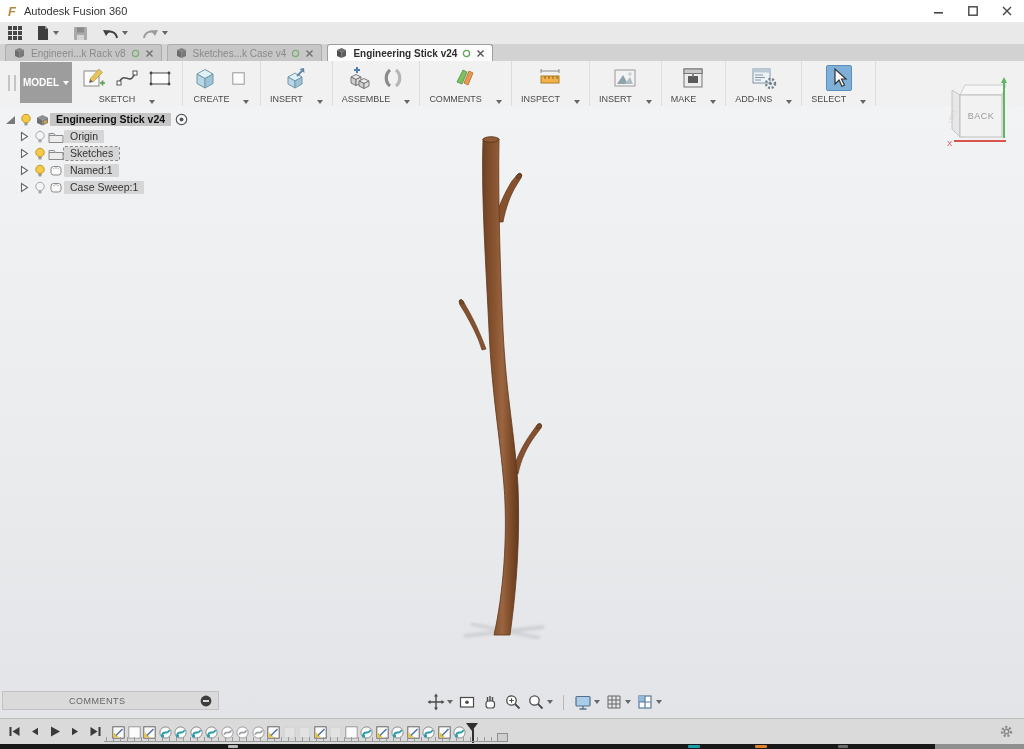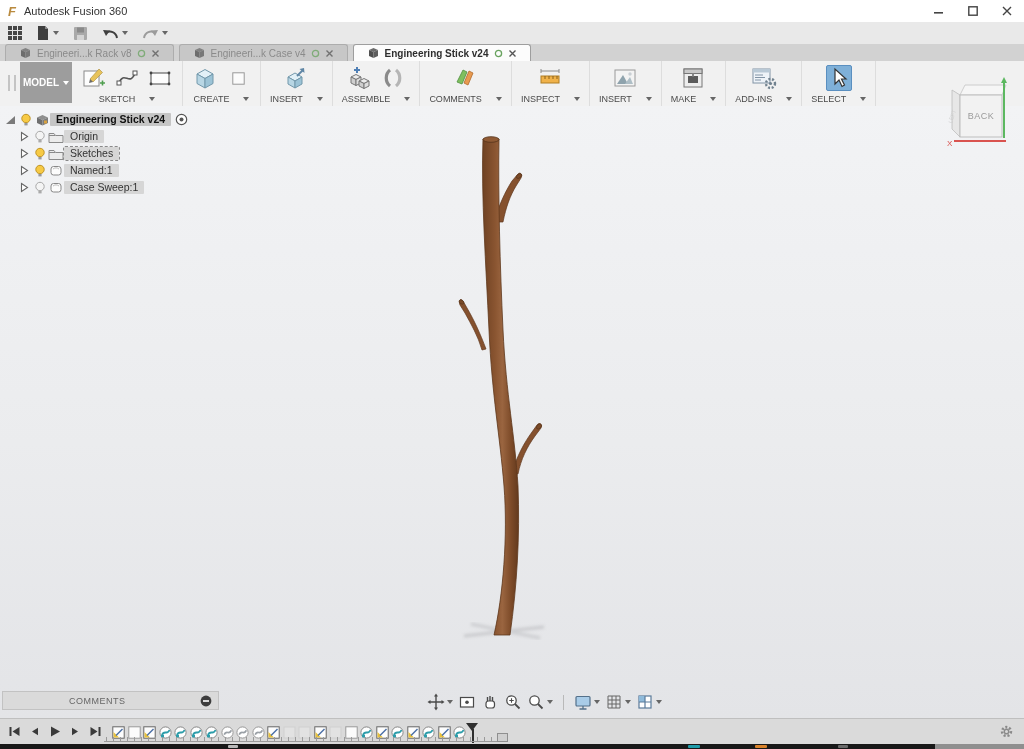--- a/index.html
+++ b/index.html
@@ -18,41 +18,41 @@
   
   .qat{position:absolute;left:0;top:22px;width:1024px;height:22px;background:#e9e9e9;
        border-bottom:1px solid #cfcfcf;display:flex;align-items:center;}
   .qat-left{display:flex;align-items:center;gap:14px;margin-left:8px;}
   .qat-btn{display:flex;align-items:center;gap:3px;}
   .qat-right{position:absolute;right:8px;top:0;height:22px;display:flex;align-items:center;gap:14px;}
   .user-label{font-size:11px;color:#4a4a4a;}
 
   
   .tabbar{position:absolute;left:0;top:44px;width:1024px;height:17px;background:#d2d2d2;display:flex;align-items:flex-end;}
-  .tab{height:16px;display:flex;align-items:center;gap:5px;padding:0 13px;margin-left:5px;
+  .tab{height:16px;display:flex;align-items:center;gap:5px;padding:0 7px;margin-left:5px;
        background:#c7c7c7;border:1px solid #adadad;border-bottom:none;border-radius:3px 3px 0 0;
        font-size:10px;color:#8a8a8a;white-space:nowrap;}
   .tab.active{background:#fcfcfc;color:#2e2e2e;font-weight:bold;border-color:#9e9e9e;}
   .tab .ic{opacity:.75;}
   .tab.active .ic{opacity:1;}
 
   
   .ribbon{position:absolute;left:0;top:61px;width:1024px;height:45px;background:#f1f1f1;
           border-bottom:1px solid #cccccc;display:flex;align-items:stretch;}
   .grip{width:4px;height:16px;margin:14px 4px 0 8px;border-left:2px solid #c4c4c4;border-right:2px solid #c4c4c4;}
   .workspace{width:52px;height:41px;margin-top:1px;background:#9d9d9d;color:#fff;font-size:10px;font-weight:bold;
              display:flex;align-items:center;justify-content:center;gap:4px;}
   .workspace .caret{border-top-color:#fff;}
   .rgroups{display:flex;}
   .rgroup{display:flex;flex-direction:column;align-items:center;justify-content:flex-start;
           padding:2px 9px 0 9px;border-right:1px solid #dddddd;}
   .ricons{height:30px;display:flex;align-items:center;gap:7px;}
   .ricon{width:26px;height:26px;display:flex;align-items:center;justify-content:center;}
   .ricon.hl{background:#7fb0d8;border:1px solid #5a8fc0;border-radius:2px;box-sizing:border-box;}
-  .rlabel{font-size:9px;color:#4a4a4a;display:flex;align-items:center;gap:14px;margin-top:1px;}
+  .rlabel{font-size:9px;color:#4a4a4a;display:flex;align-items:flex-end;gap:14px;margin-top:1px;}
   .caret{width:0;height:0;border-left:3.5px solid transparent;border-right:3.5px solid transparent;
          border-top:4px solid #666;display:inline-block;}
 
   
   .canvas{position:absolute;left:0;top:106px;width:1024px;height:612px;
           background:linear-gradient(180deg,#f2f3f5 0%,#ebecee 55%,#e3e4e7 100%);}
   .stick-svg{position:absolute;left:0;top:0;}
 
   
   .viewcube{position:absolute;left:938px;top:70px;width:82px;height:86px;}
@@ -213,21 +213,21 @@
         </span>
       </div>
       <div class="tab">
         <span class="ic">
           <svg width="13" height="12" viewBox="0 0 13 12">
             <polygon points="2,3 6.5,1 11,3 6.5,5" fill="#6b6b6b"></polygon>
             <polygon points="2,3 2,9 6.5,11 6.5,5" fill="#4f4f4f"></polygon>
             <polygon points="6.5,5 11,3 11,9 6.5,11" fill="#5e5e5e"></polygon>
           </svg>
         </span>
-        <span>Engineeri...k Case v4</span>
+        <span>Sketches...k Case v4</span>
         <span class="ic">
           <svg width="9" height="9" viewBox="0 0 9 9">
             <circle cx="4.5" cy="4.5" r="3.1" fill="none" stroke="#69a35f" stroke-width="1.3"></circle>
           </svg>
         </span>
         <span class="ic">
           <svg width="9" height="9" viewBox="0 0 9 9">
             <path d="M1.5,1.5 L7.5,7.5 M7.5,1.5 L1.5,7.5" stroke="#555" stroke-width="1.4"></path>
           </svg>
         </span>

